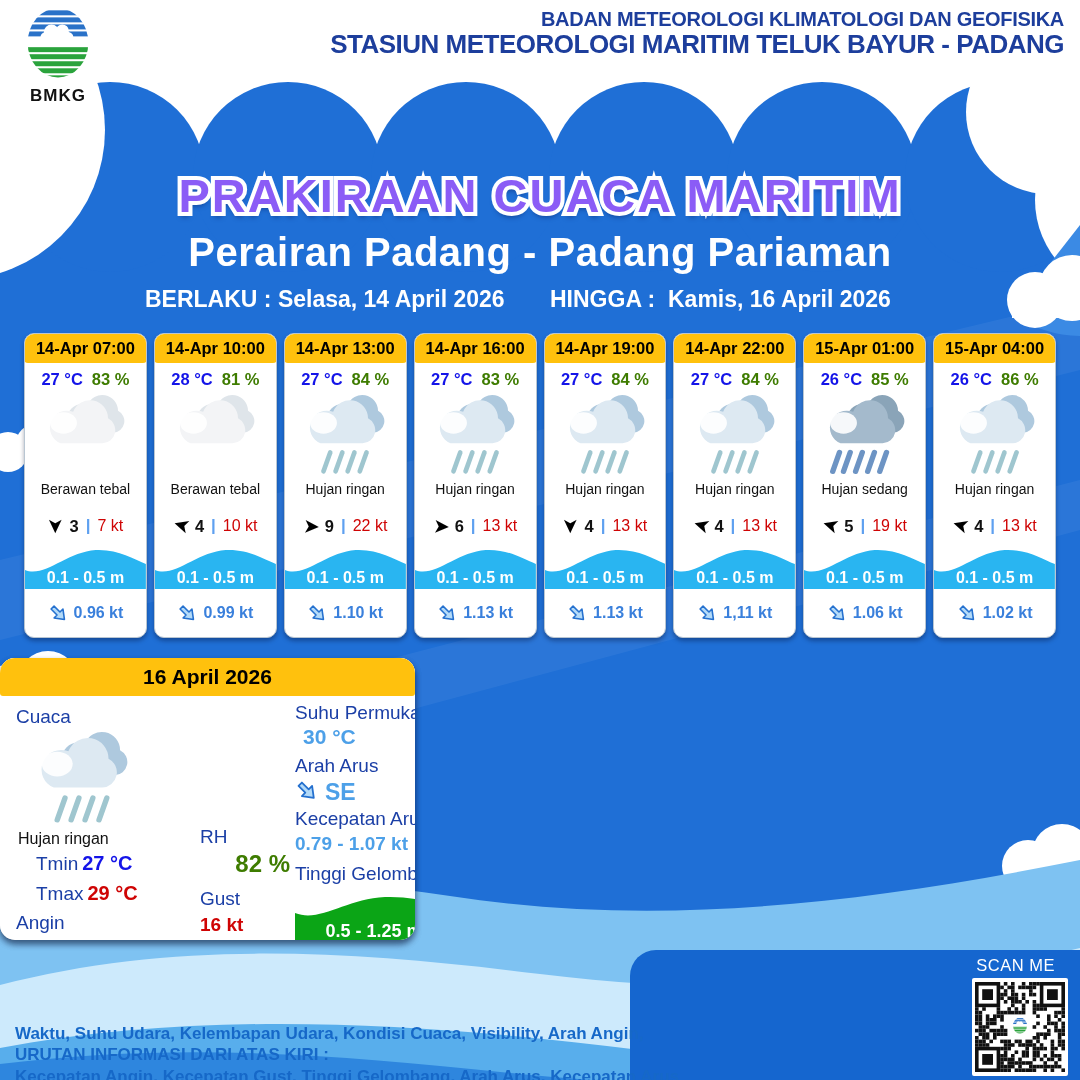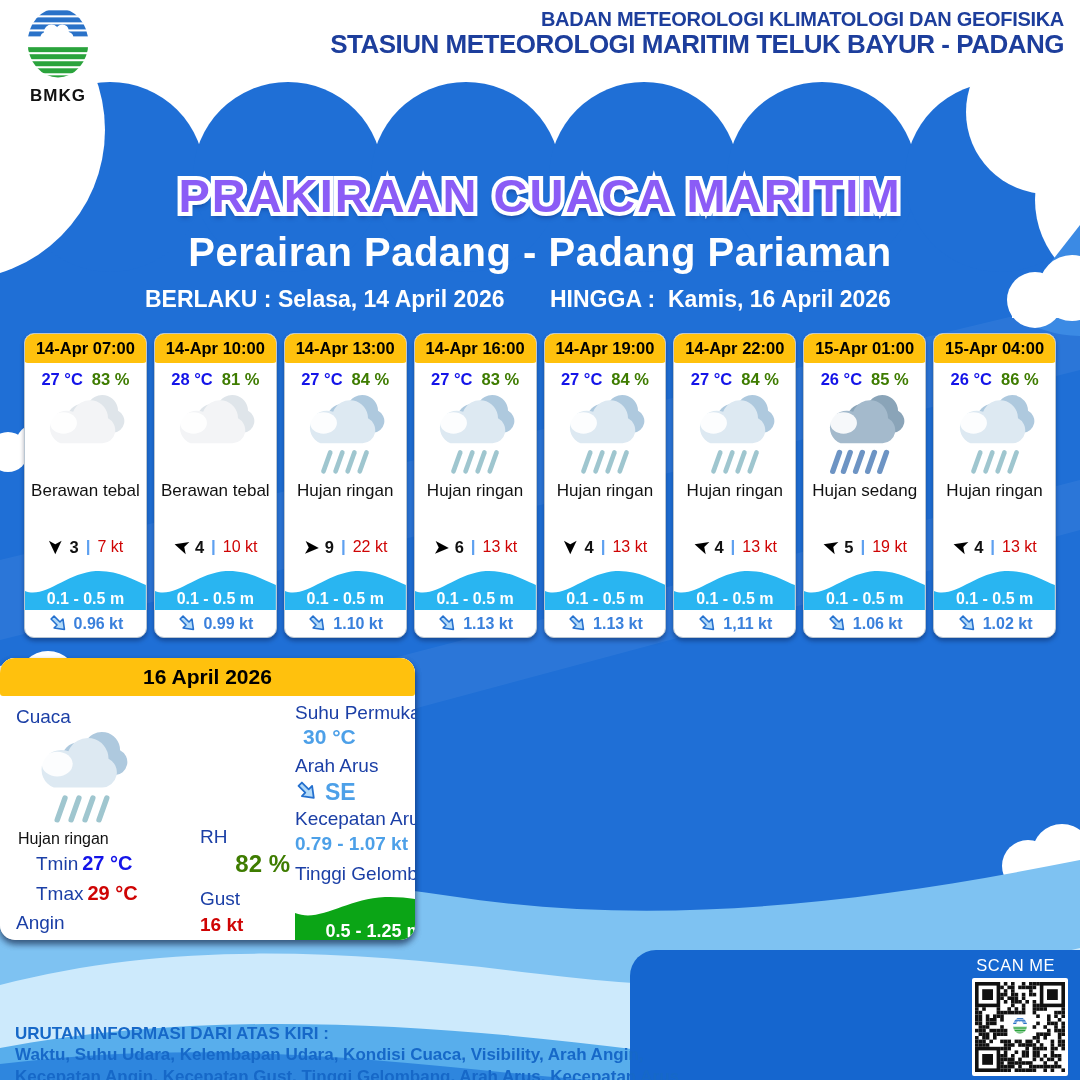--- a/index.html
+++ b/index.html
@@ -31,33 +31,33 @@
   
   .hourly-row{position:absolute;left:24px;top:333px;width:1032px;display:flex;gap:7px;z-index:2;}
   .hcard{width:123px;height:305px;background:#fff;border:1px solid #b9c6d2;border-radius:10px;
     box-shadow:0 3px 4px rgba(0,10,40,.35);display:flex;flex-direction:column;overflow:hidden;position:relative;}
   .hcard-head{height:30px;background:#ffc10d;border-radius:9px 9px 4px 4px;margin:-1px -1px 0 -1px;
     display:flex;align-items:center;justify-content:center;font-size:16.5px;font-weight:bold;color:#000;}
   .hcard-temps{display:flex;justify-content:center;gap:9px;margin-top:7px;font-size:16.5px;font-weight:bold;}
   .t-temp{color:#1414e8;}
   .t-rh{color:#3e7c00;}
   .wicon-wrap{height:92px;display:flex;align-items:center;justify-content:center;}
-  .cond{text-align:center;font-size:17px;color:#111;}
+  .cond{text-align:center;font-size:14px;color:#111;}
   .hspacer{flex:1;}
   .wind-row{display:flex;align-items:center;justify-content:center;gap:5px;height:30px;margin-bottom:2px;}
   .warrow{display:inline-block;font-size:20px;color:#000;line-height:1;}
   .wvis{font-size:16.5px;font-weight:bold;color:#111;}
   .wbar{font-size:17px;font-weight:bold;color:#5ea0f0;margin:0 2px;}
   .wspd{font-size:16px;font-weight:normal;color:#cf0404;}
   .waveband{position:relative;height:46px;width:100%;}
   .waveband svg{position:absolute;left:0;top:0;width:100%;height:100%;}
   .sea-path{fill:#29b5f1;}
   .wave-text{position:absolute;left:0;bottom:2px;width:100%;text-align:center;
     font-size:16px;font-weight:bold;color:#fff;}
-  .current-row{height:27px;display:flex;align-items:center;justify-content:center;gap:5px;}
+  .current-row{height:48px;display:flex;align-items:center;justify-content:center;gap:5px;}
   .cur{font-size:16px;font-weight:bold;color:#3a80dc;}
 
   
   .wx svg .back{fill:#dfe5ea;}
   .wx svg .front{fill:#f3f4f6;}
   .wx svg .hl{fill:#ffffff;opacity:.9;}
   .wx svg .rain line{stroke:#9fc6cf;stroke-width:3.5;stroke-linecap:round;}
   .wx[data-icon="berawan-tebal"] svg .rain{display:none;}
   .wx[data-icon="hujan-ringan"] svg .back{fill:#aec9de;}
   .wx[data-icon="hujan-ringan"] svg .front{fill:#dde9f2;}
@@ -945,18 +945,18 @@
             <rect x="80" y="8" width="12" height="12" fill="#111"></rect>
             <rect x="0" y="72" width="28" height="28" fill="#111"></rect>
             <rect x="4" y="76" width="20" height="20" fill="#fff"></rect>
             <rect x="8" y="80" width="12" height="12" fill="#111"></rect>
           </g>
         <use href="#bmkg-logo" x="41" y="39" width="18" height="20"></use>
       </svg>
     </div>
   </div>
   <div class="footer-info">
+    <div>Waktu, Suhu Udara, Kelembapan Udara, Kondisi Cuaca, Visibility, Arah Angin,</div>
     <div>URUTAN INFORMASI DARI ATAS KIRI :</div>
-    <div>Waktu, Suhu Udara, Kelembapan Udara, Kondisi Cuaca, Visibility, Arah Angin,</div>
     <div>Kecepatan Angin, Kecepatan Gust, Tinggi Gelombang, Arah Arus, Kecepatan Arus</div>
   </div>
 
 </div>
 
 </body></html>

